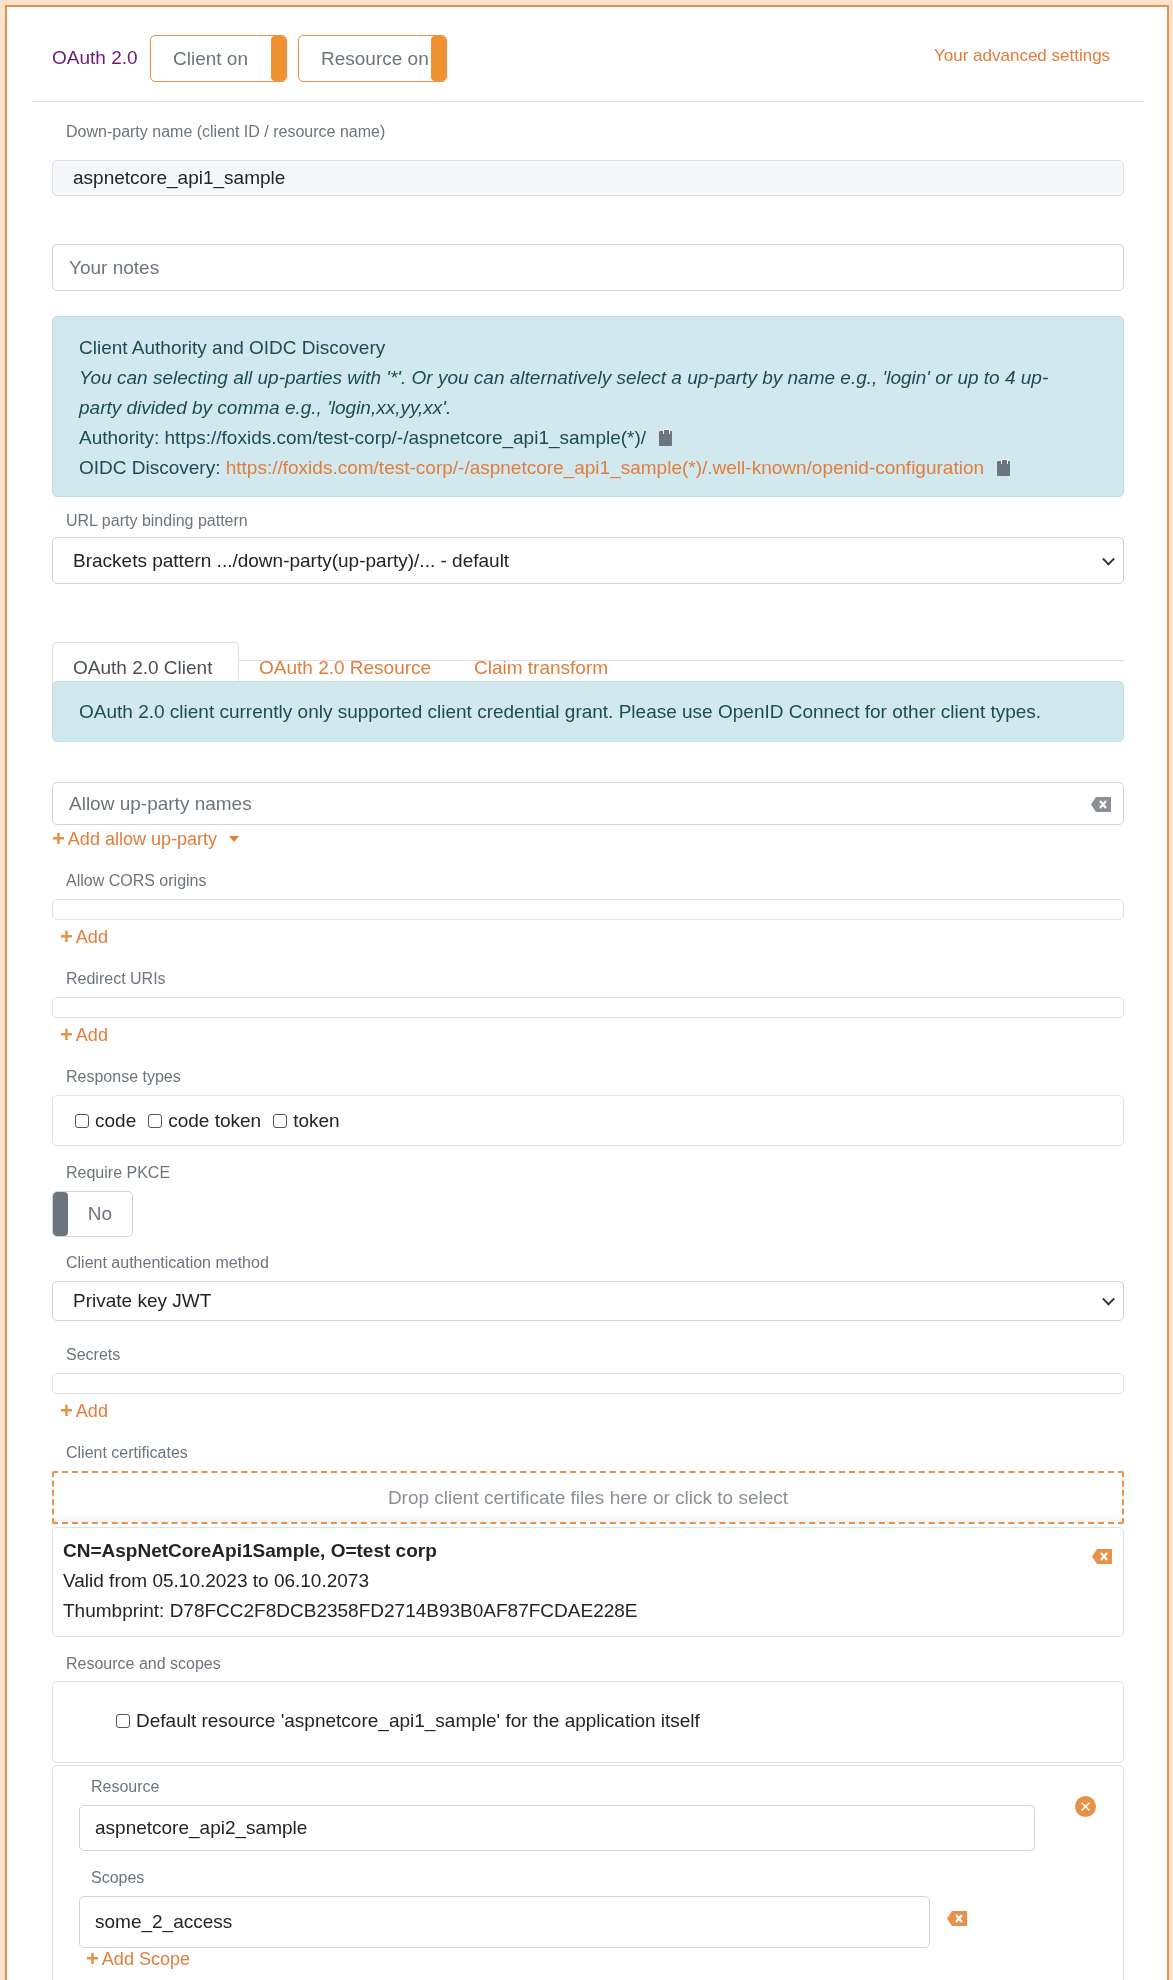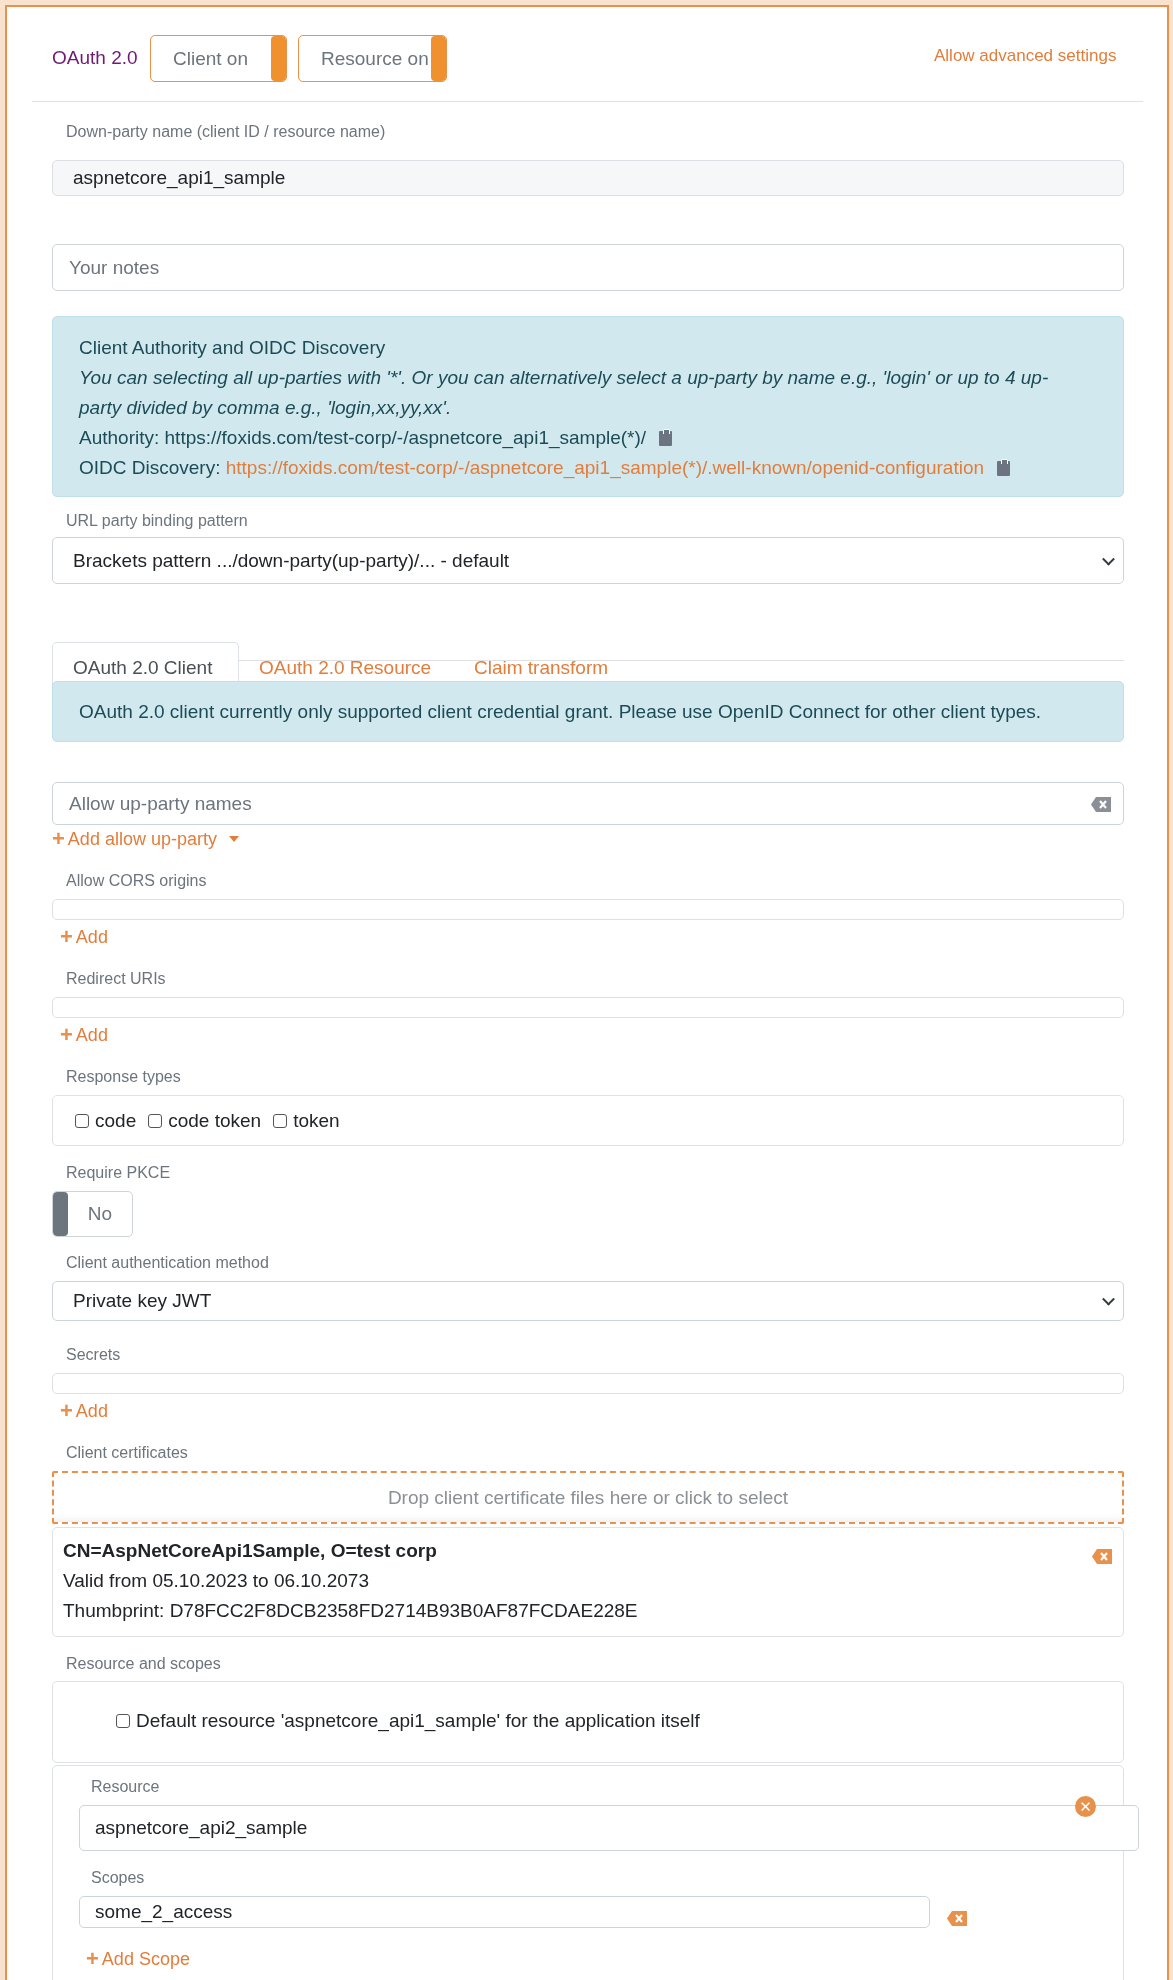--- a/index.html
+++ b/index.html
@@ -98,21 +98,21 @@
 
 <div class="abs" style="left:52px; top:47px; font-size:19px; color:#701a75;">OAuth 2.0</div>
 <div class="toggle-btn" style="left:150px; width:137px;">
   <span class="txt">Client on</span>
   <span class="knob"></span>
 </div>
 <div class="toggle-btn" style="left:298px; width:149px;">
   <span class="txt">Resource on</span>
   <span class="knob"></span>
 </div>
-<div class="abs orange" style="left:934px; top:46px; font-size:17px;">Allow advanced settings</div>
+<div class="abs orange" style="left:934px; top:46px; font-size:17px;">Your advanced settings</div>
 <div class="abs" style="left:32px; top:101px; width:1111px; height:1px; background:#dee2e6;"></div>
 
 <div class="label" style="left:66px; top:123px;">Down-party name (client ID / resource name)</div>
 <div class="input readonly" style="left:52px; top:160px; width:1072px; height:36px;">
   <span>aspnetcore_api1_sample</span>
 </div>
 
 <div class="input placeholder" style="left:52px; top:244px; width:1072px; height:47px; padding-left:16px;">
   <span>Your notes</span>
 </div>
@@ -222,26 +222,26 @@
 </div>
 
 <div class="label" style="left:66px; top:1655px;">Resource and scopes</div>
 <div class="card" style="left:52px; top:1681px; width:1072px; height:82px;">
   <label class="abs" style="left:30px; top:28px; white-space:nowrap;padding-left:33px;">
     <span class="checkbox"></span><span>Default resource 'aspnetcore_api1_sample' for the application itself</span>
   </label>
 </div>
 <div class="card" style="left:52px; top:1765px; width:1072px; height:240px;">
   <div class="label" style="left:38px; top:12px;">Resource</div>
-  <div class="input" style="left:26px; top:39px; width:1060px; height:46px; padding-left:15px;">
+  <div class="input" style="left:26px; top:39px; width:956px; height:46px; padding-left:15px;">
     <span>aspnetcore_api2_sample</span>
   </div>
   <div class="circle-x" style="left:1022px; top:30px;">✕</div>
   <div class="label" style="left:38px; top:103px;">Scopes</div>
-  <div class="input" style="left:26px; top:130px; width:851px; height:32px; padding-left:15px;">
+  <div class="input" style="left:26px; top:130px; width:851px; height:52px; padding-left:15px;">
     <span>some_2_access</span>
   </div>
   <svg class="backspace-icon" style="left:894px; top:145px;" viewBox="0 0 20 15">
     <path d="M5 0 H20 V15 H5 L0 7.5 Z" fill="#e8914a"></path>
     <path d="M9 4 L15 11 M15 4 L9 11" stroke="#fff" stroke-width="2.2"></path>
   </svg>
   <div class="add-link" style="left:33px; top:182px;">
     <span class="plus">+</span>
     <span>Add Scope</span>
   </div>

